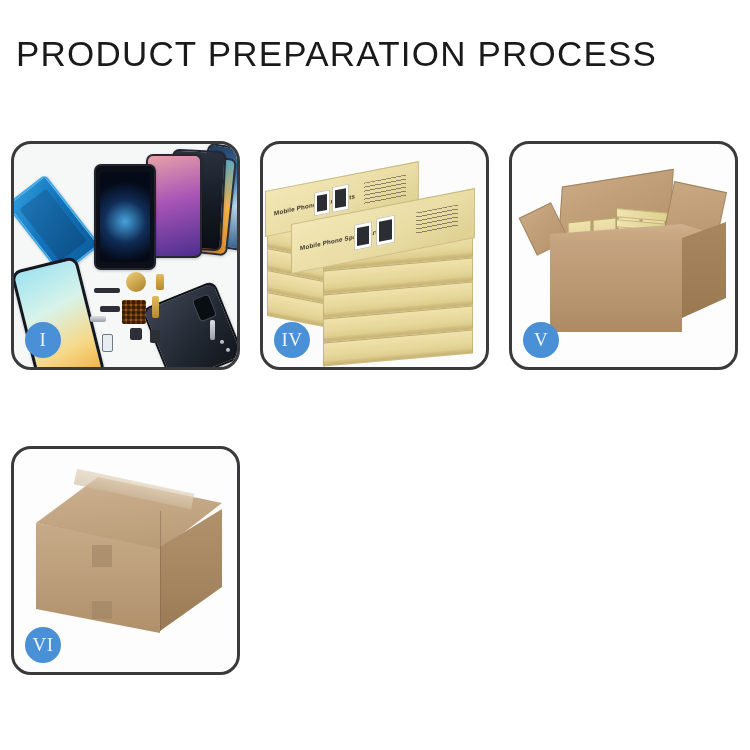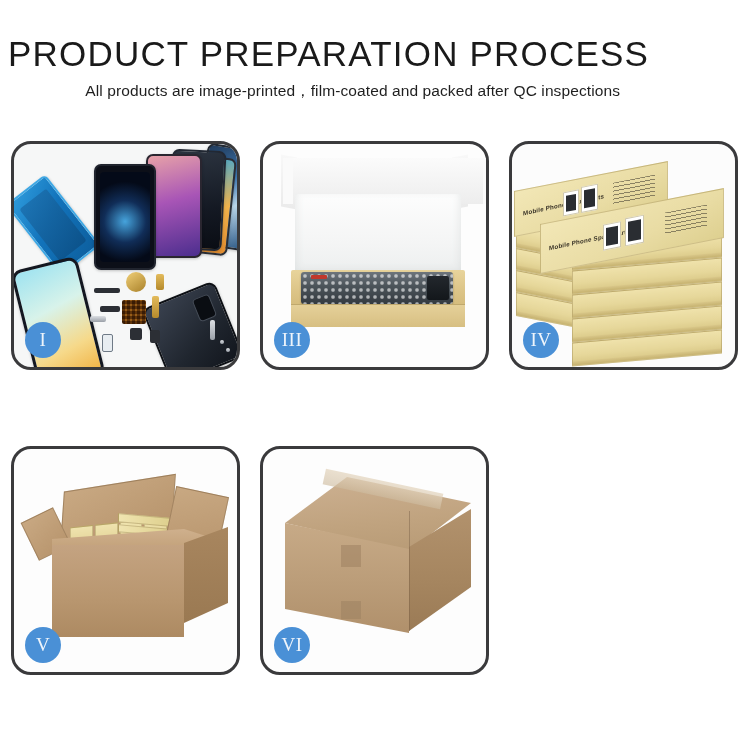--- a/index.html
+++ b/index.html
@@ -17,24 +17,24 @@
   .page {
     position: relative;
     width: 750px;
     height: 750px;
     background: #ffffff;
   }
 
   
   .header {
     position: absolute;
-    left: 8px;
+    left: 16px;
     top: 34px;
     width: 612px;
-    text-align: right;
+    text-align: center;
   }
   .title {
     font-family: "Liberation Sans", sans-serif;
     font-size: 35px;
     font-weight: 400;
     letter-spacing: 1.2px;
     color: #1a1a1a;
     line-height: 40px;
     white-space: nowrap;
   }
@@ -393,21 +393,20 @@
     background: rgba(120,96,70,.45);
   }
 </style>
 </head>
 <body>
 
 <div class="page">
 
   <div class="header">
     <div class="title">PRODUCT PREPARATION PROCESS</div>
-    <div class="subtitle">All products are image-printed，film-coated and packed after QC inspections</div>
   </div>
 
   <div class="grid">
 
     <div class="panel p1">
       <div class="panel-photo">
         <div class="ph ph-blue"></div>
         <div class="ph ph-wave"></div>
         <div class="ph ph-orange"></div>
         <div class="ph ph-dark2"></div>
@@ -428,35 +427,20 @@
         <div class="part" style="left:136px;top:186px;width:10px;height:13px;"></div>
         <div class="part" style="left:88px;top:190px;width:9px;height:16px;border:1px solid #6f7a86;background:#e8edf1;"></div>
         <div class="part silver" style="left:196px;top:176px;width:5px;height:20px;"></div>
         <div class="part silver" style="left:206px;top:196px;width:4px;height:4px;border-radius:50%;"></div>
         <div class="part silver" style="left:212px;top:204px;width:4px;height:4px;border-radius:50%;"></div>
       </div>
       <div class="badge">I</div>
     </div>
 
 
-    <div class="panel p3">
-      <div class="panel-photo">
-        <div class="box3-flap-l"></div>
-        <div class="box3-flap-r"></div>
-        <div class="box3-lid"></div>
-        <div class="box3-foam"></div>
-        <div class="box3-tray"></div>
-        <div class="box3-screen">
-          <div class="lbl"></div>
-          <div class="btm"></div>
-        </div>
-        <div class="box3-front"></div>
-      </div>
-      <div class="badge">III</div>
-    </div>
 
     <div class="panel p4">
       <div class="panel-photo stack">
 
         <div class="kbox" style="left:4px;top:66px;width:60px;height:20px;transform:skewY(11deg);">
             <i class="edge"></i>
           </div>
         <div class="kbox" style="left:4px;top:88px;width:60px;height:20px;transform:skewY(11deg);">
             <i class="edge"></i>
           </div>

